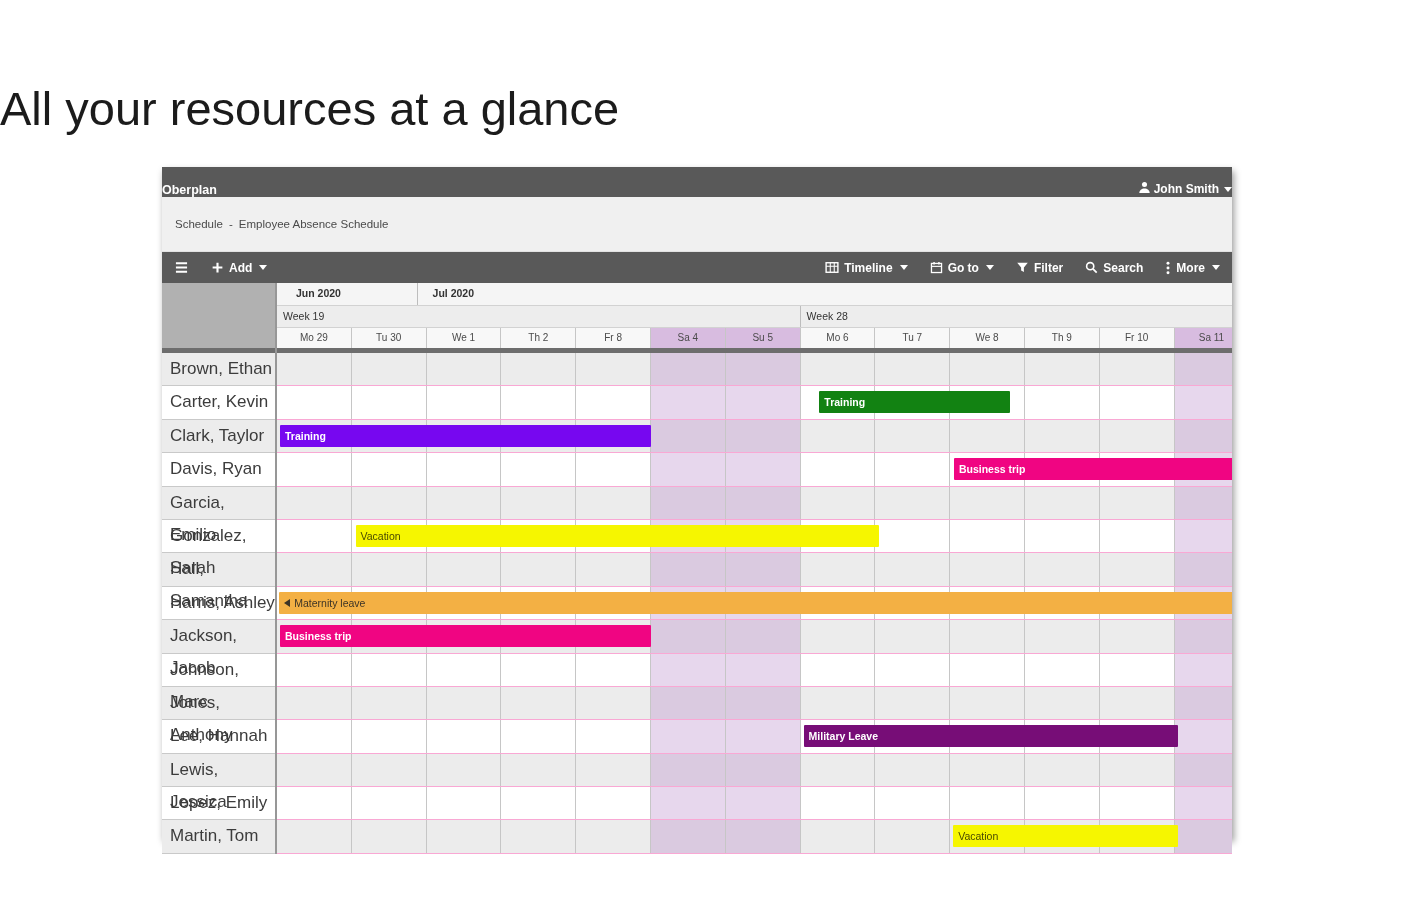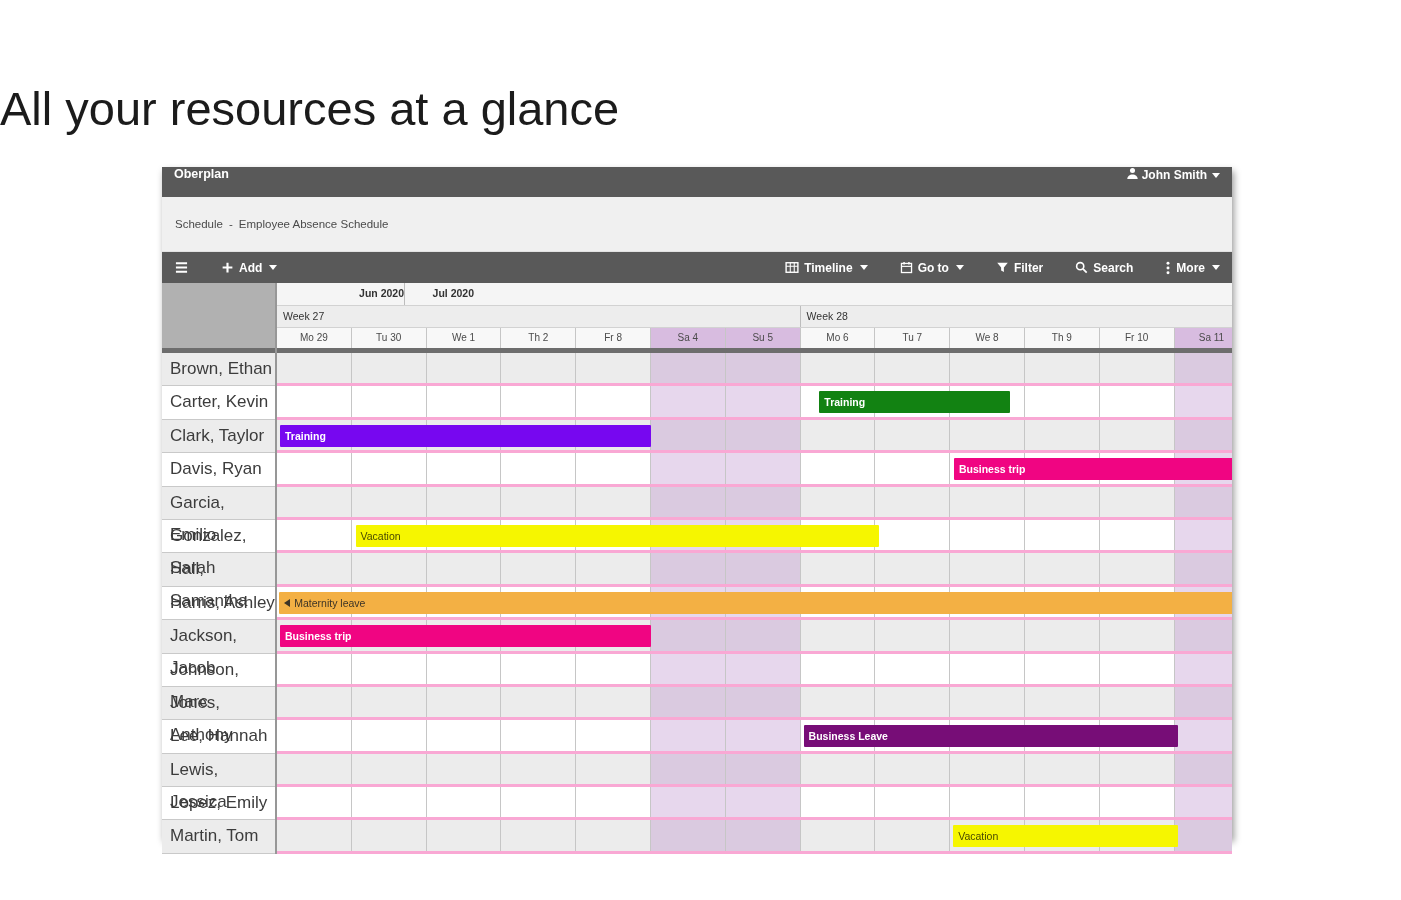--- a/index.html
+++ b/index.html
@@ -6,35 +6,35 @@
   html,body { width:1401px; height:900px; background:#ffffff; overflow:hidden;
     font-family:"Liberation Sans", sans-serif; }
 
   .page-title { position:absolute; left:0; top:36px; width:1401px; 
     font-size:47px; font-weight:400; color:#1b1b1b; letter-spacing:0px;margin-top:45px; }
 
   .app-window { position:absolute; left:162px; top:167px; width:1070px; height:671px;
     background:#fff; box-shadow:2px 4px 7px rgba(0,0,0,0.40); }
 
   
-  .titlebar { height:30px; background:#595959; display:flex; align-items:flex-start;
-    justify-content:space-between; padding:0 12px; }
+  .titlebar { height:30px; background:#595959; display:flex; align-items:flex-end;
+    justify-content:space-between; padding:0 0; }
   .app-name { color:#fff; font-size:12.5px; font-weight:bold; }
   .user-box { display:flex; align-items:center; gap:3px; color:#fff;
     font-size:12px; font-weight:bold; cursor:pointer; }
 
   
   .breadcrumb { height:55px; background:#f0f0f0; display:flex; align-items:center;
     padding:0 13px; font-size:11.5px; color:#4a4a4a; gap:6px;
     border-bottom:1px solid #e2e2e2; }
 
   
   .toolbar { height:31px; background:#595959; display:flex; align-items:center;
     justify-content:space-between; padding:0 12px; }
-  .tb-group { display:flex; align-items:center; gap:32px; }
+  .tb-group { display:flex; align-items:center; gap:22px; }
   .tb-item { display:flex; align-items:center; gap:5px; color:#fff; font-size:12px;
     font-weight:bold; cursor:pointer; white-space:nowrap; }
   .tb-item svg { display:block; }
 
   .caret { width:0; height:0; border-left:4px solid transparent;
     border-right:4px solid transparent; border-top:5px solid #fff;
     display:inline-block; margin-left:2px; }
 
   
   .schedule { display:flex; width:1070px; height:571px; }
@@ -52,21 +52,21 @@
     border-bottom:1px solid #d2d2d2; }
   .span-cell { position:absolute; top:0; height:100%; border-right:1px solid #bdbdbd;
     font-size:10.5px; color:#333; padding:4px 0 0 6px; white-space:nowrap; }
   .months .span-cell { font-weight:bold; }
   .days { display:flex; height:20px; background:#f8f8f8; overflow:hidden; }
   .day-cell { flex:0 0 74.8px; border-right:1px solid #c6c6c6; font-size:10px;
     color:#4a4a4a; text-align:center; line-height:20px; white-space:nowrap; }
   .day-cell.wk { background:#d8bce0; }
 
   .grid { position:relative; overflow:hidden; }
-  .t-row { position:relative; height:33.4px; border-bottom:3px solid #f9a8d4;
+  .t-row { position:relative; height:33.4px; border-bottom:1px solid #f9a8d4;
     background:#fff; overflow:visible; }
   .t-row.alt { background:#ececec; }
   .cells { display:flex; height:100%; }
   .cell { flex:0 0 74.8px; height:100%; border-right:1px solid #c6c6c6; }
   .cell.wk { background:rgba(175,122,197,0.30); }
 
   .bar { position:absolute; top:5px; height:22px; z-index:2; display:flex;
     align-items:center; font-size:10.5px; padding-left:5px; white-space:nowrap;
     overflow:hidden; border-radius:1px; cursor:pointer; }
   .larrow { width:0; height:0; border-top:4.5px solid transparent;
@@ -189,25 +189,25 @@
           <div class="n-row">Johnson, Marc</div>
           <div class="n-row alt">Jones, Anthony</div>
           <div class="n-row">Lee, Hannah</div>
           <div class="n-row alt">Lewis, Jessica</div>
           <div class="n-row">Lopez, Emily</div>
           <div class="n-row alt">Martin, Tom</div>
         </div>
     </div>
     <div class="timeline">
       <div class="months" id="months">
-          <div class="span-cell" style="left: 0px; width: 128px; text-align: right;">Jun 2020</div>
+          <div class="span-cell" style="left: 13px; width: 128px;">Jun 2020</div>
           <div class="span-cell" style="left: 149.6px; width: 822.8px;">Jul 2020</div>
         </div>
       <div class="weeks" id="weeks">
-          <div class="span-cell" style="left: 0px; width: 523.6px;">Week 27</div>
+          <div class="span-cell" style="left: 0px; width: 523.6px;">Week 19</div>
           <div class="span-cell" style="left: 523.6px; width: 448.8px;">Week 28</div>
         </div>
       <div class="days" id="days">
           <div class="day-cell">Mo 29</div>
           <div class="day-cell">Tu 30</div>
           <div class="day-cell">We 1</div>
           <div class="day-cell">Th 2</div>
           <div class="day-cell">Fr 8</div>
           <div class="day-cell wk">Sa 4</div>
           <div class="day-cell wk">Su 5</div>
@@ -436,21 +436,21 @@
               <div class="cell wk"></div>
               <div class="cell wk"></div>
               <div class="cell"></div>
               <div class="cell"></div>
               <div class="cell"></div>
               <div class="cell"></div>
               <div class="cell"></div>
               <div class="cell wk"></div>
             </div>
             <div class="bar" style="left: 526.592px; width: 374px; background: rgb(119, 13, 119); color: rgb(255, 255, 255); font-weight: bold;">
-              <span>Business Leave</span>
+              <span>Military Leave</span>
             </div>
           </div>
           <div class="t-row alt">
             <div class="cells">
               <div class="cell"></div>
               <div class="cell"></div>
               <div class="cell"></div>
               <div class="cell"></div>
               <div class="cell"></div>
               <div class="cell wk"></div>

